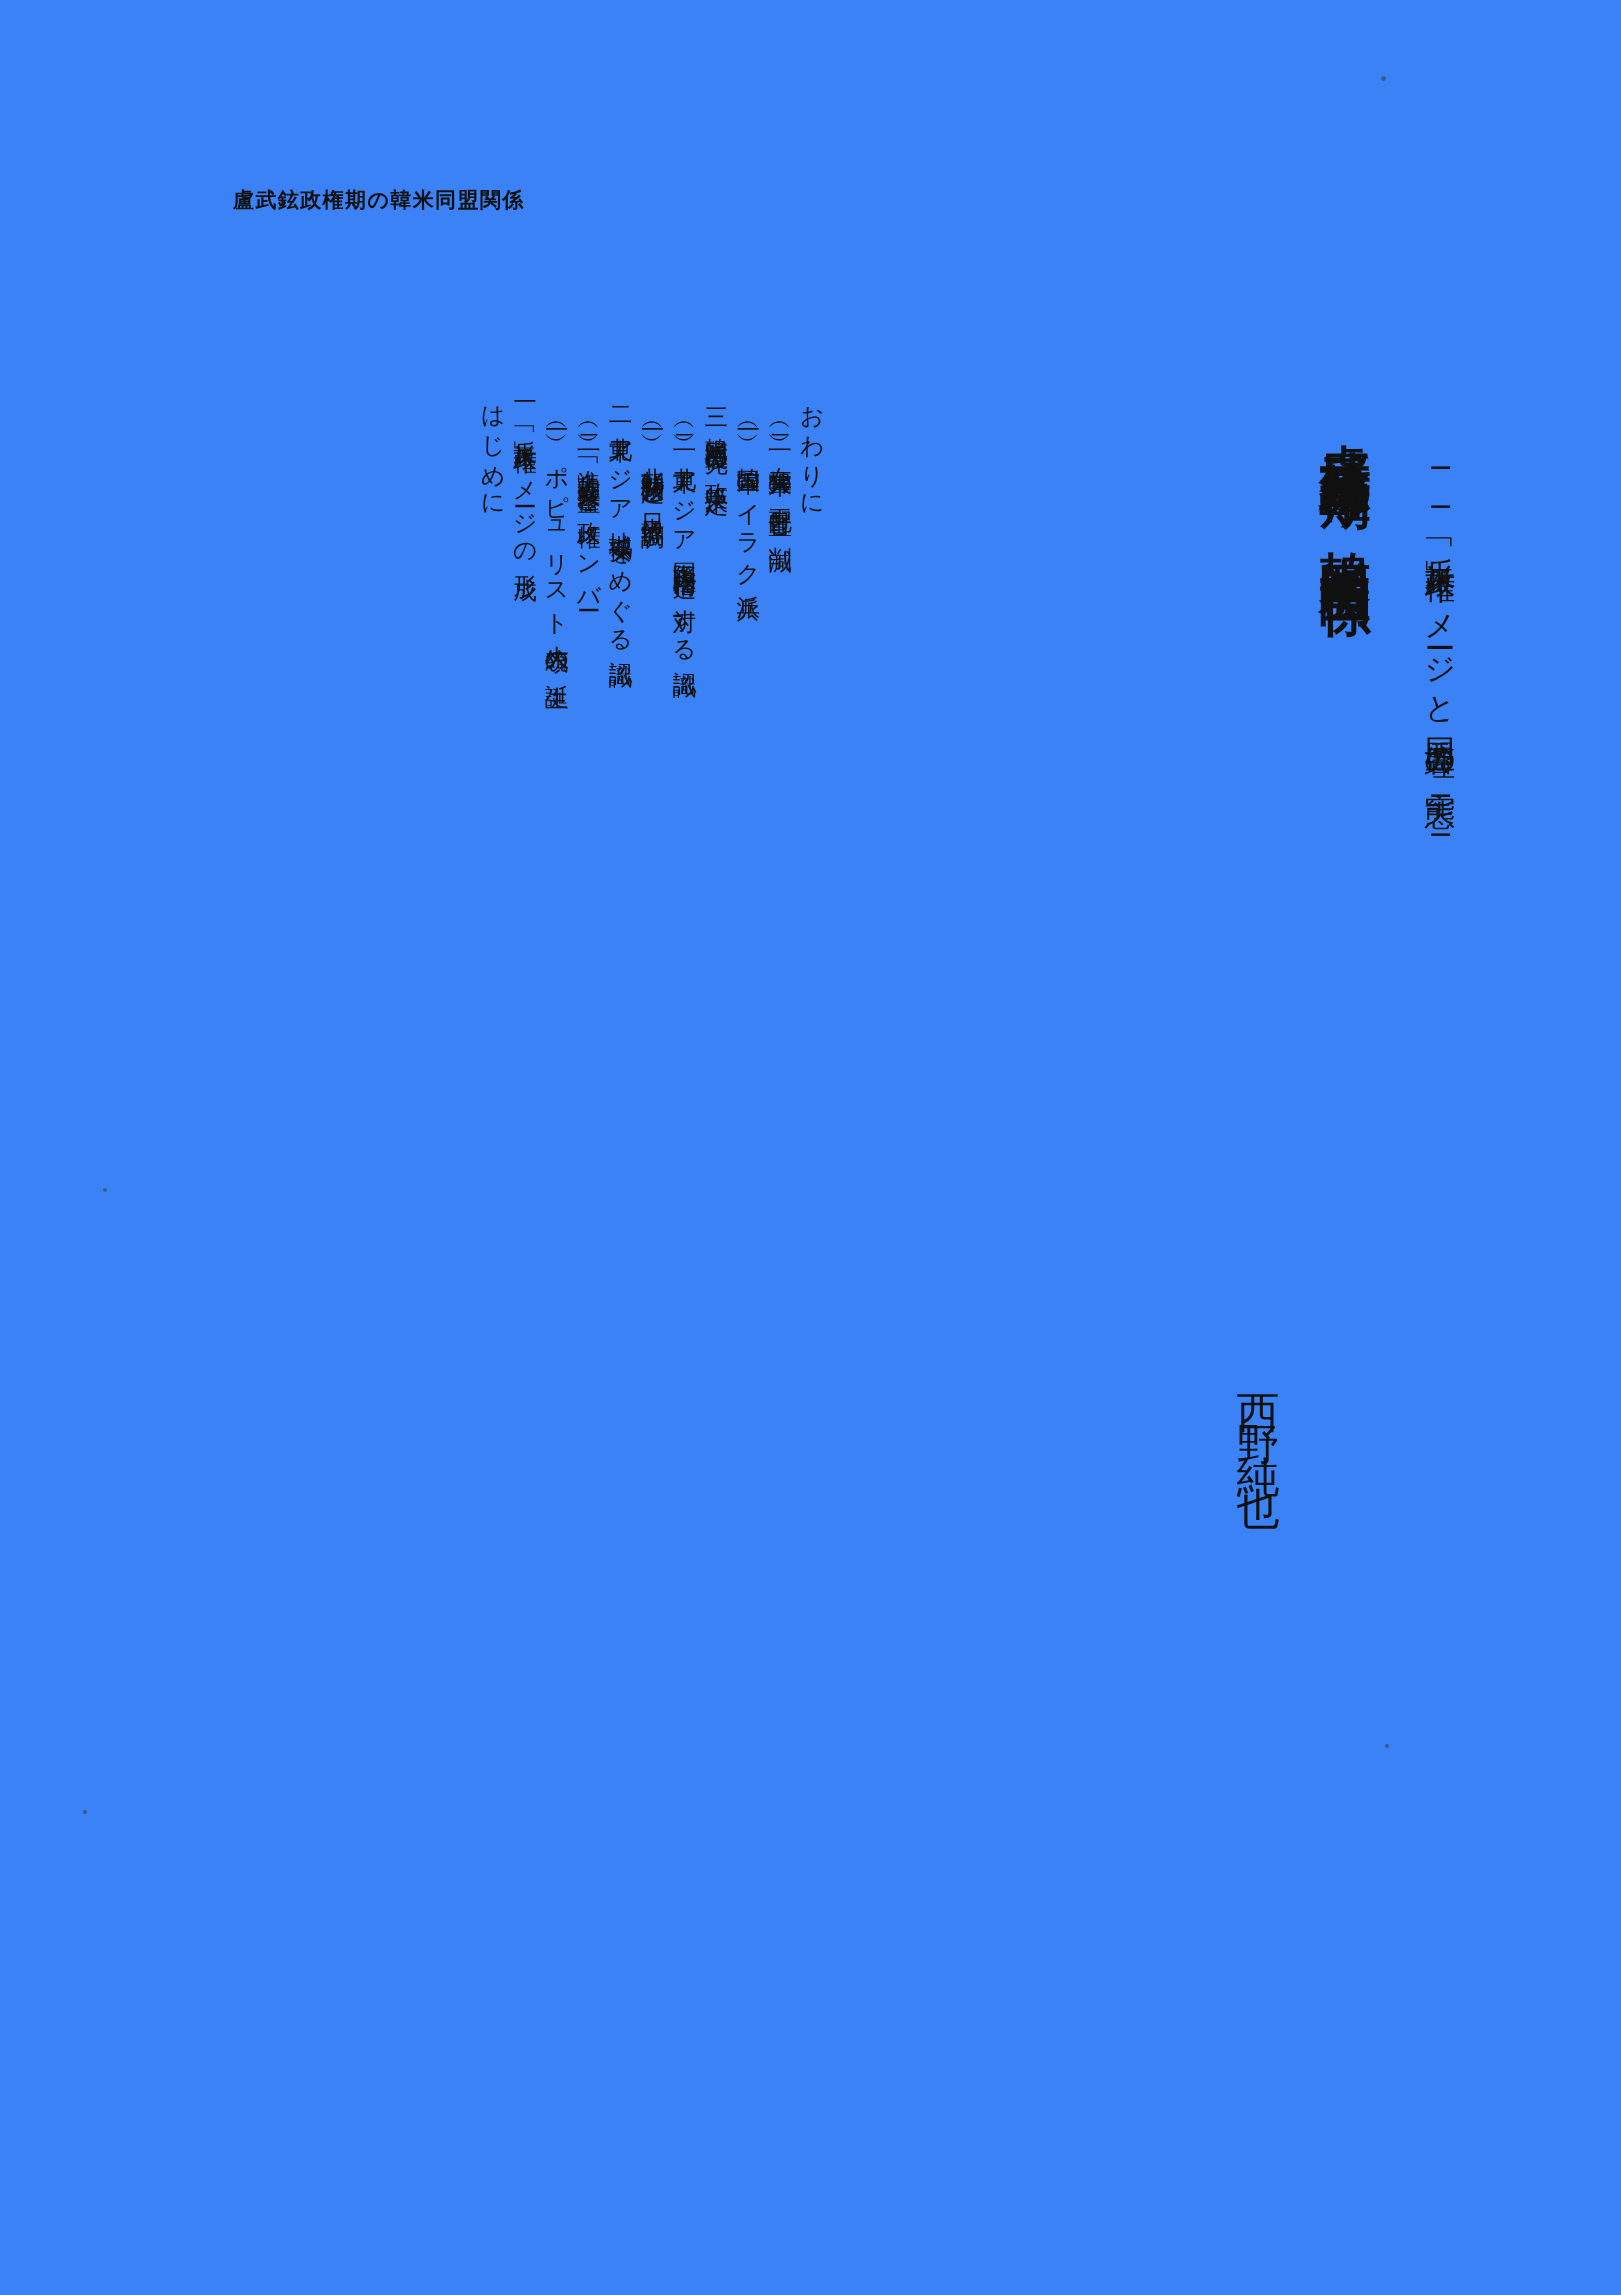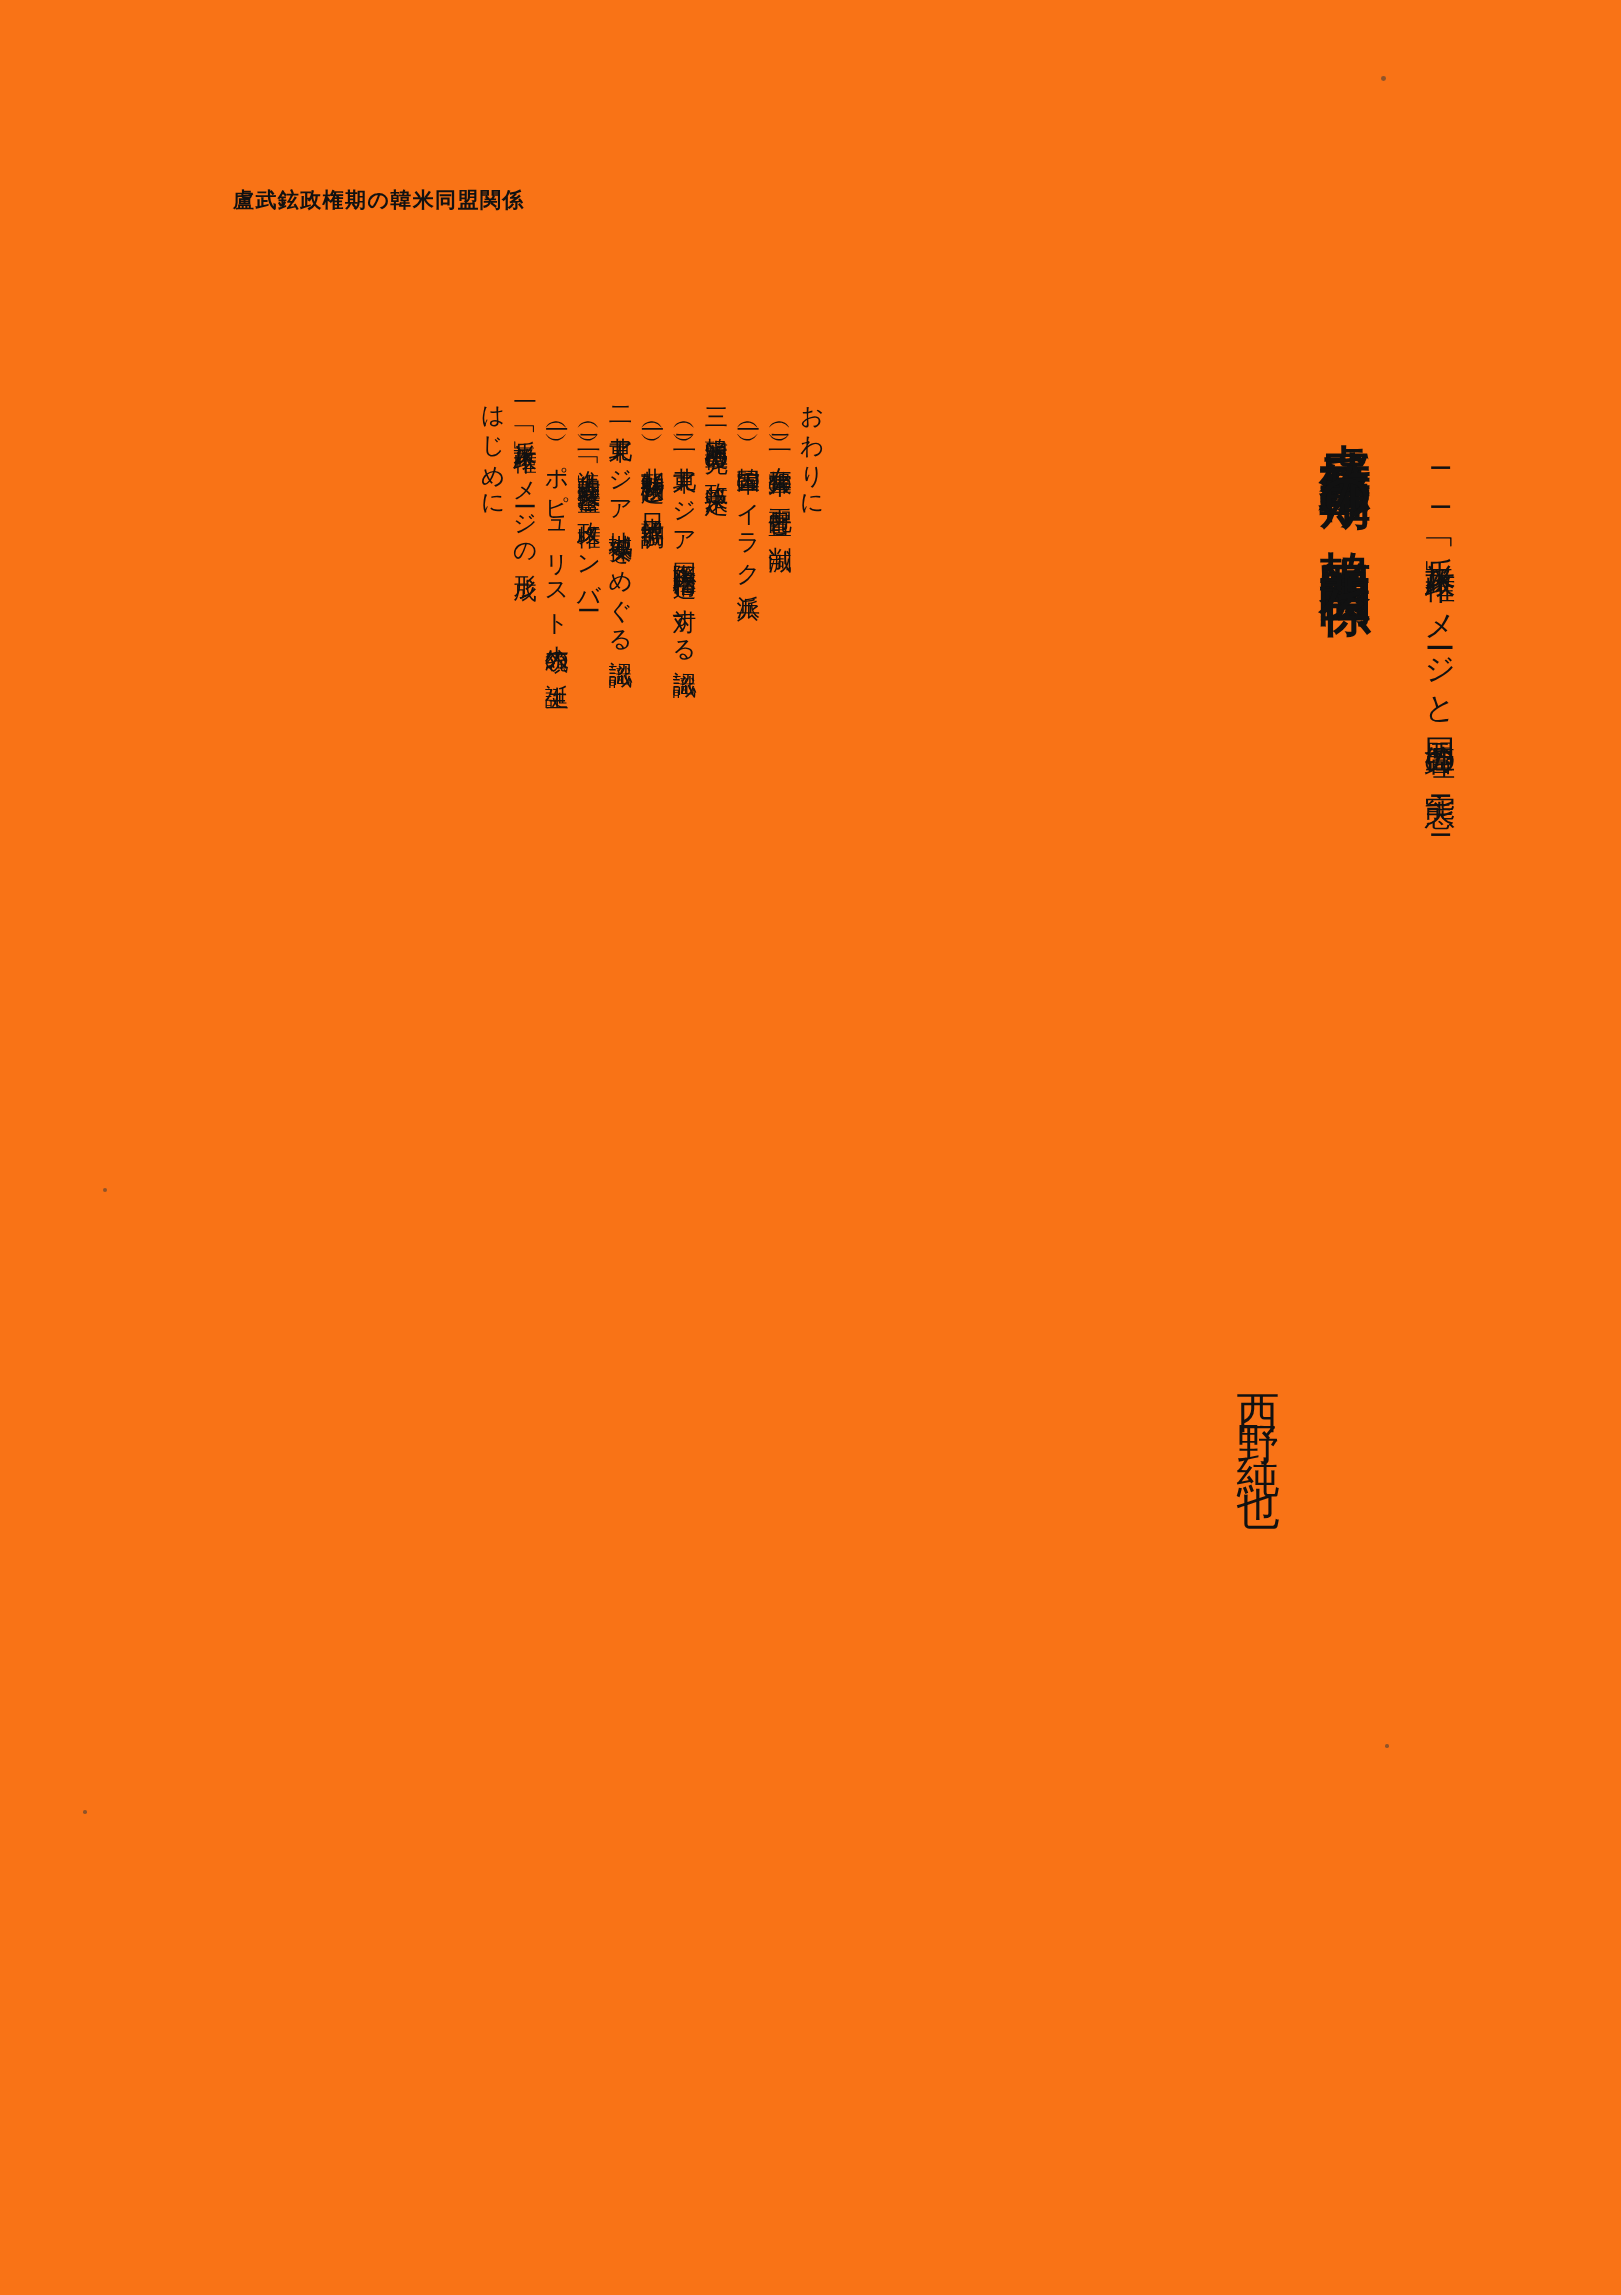--- a/index.html
+++ b/index.html
@@ -8,21 +8,21 @@
     background: #ffffff;
   }
   body {
     font-family: "DejaVu Serif", "Liberation Serif", serif;
     color: #111111;
   }
   .page {
     position: relative;
     width: 1621px;
     height: 2295px;
-    background: #f97316;
+    background: #3b82f6;
     overflow: hidden;
   }
 
   
   .running-head {
     position: absolute;
     top: 186px;
     left: 233px;
     font-size: 21px;
     font-weight: 700;

